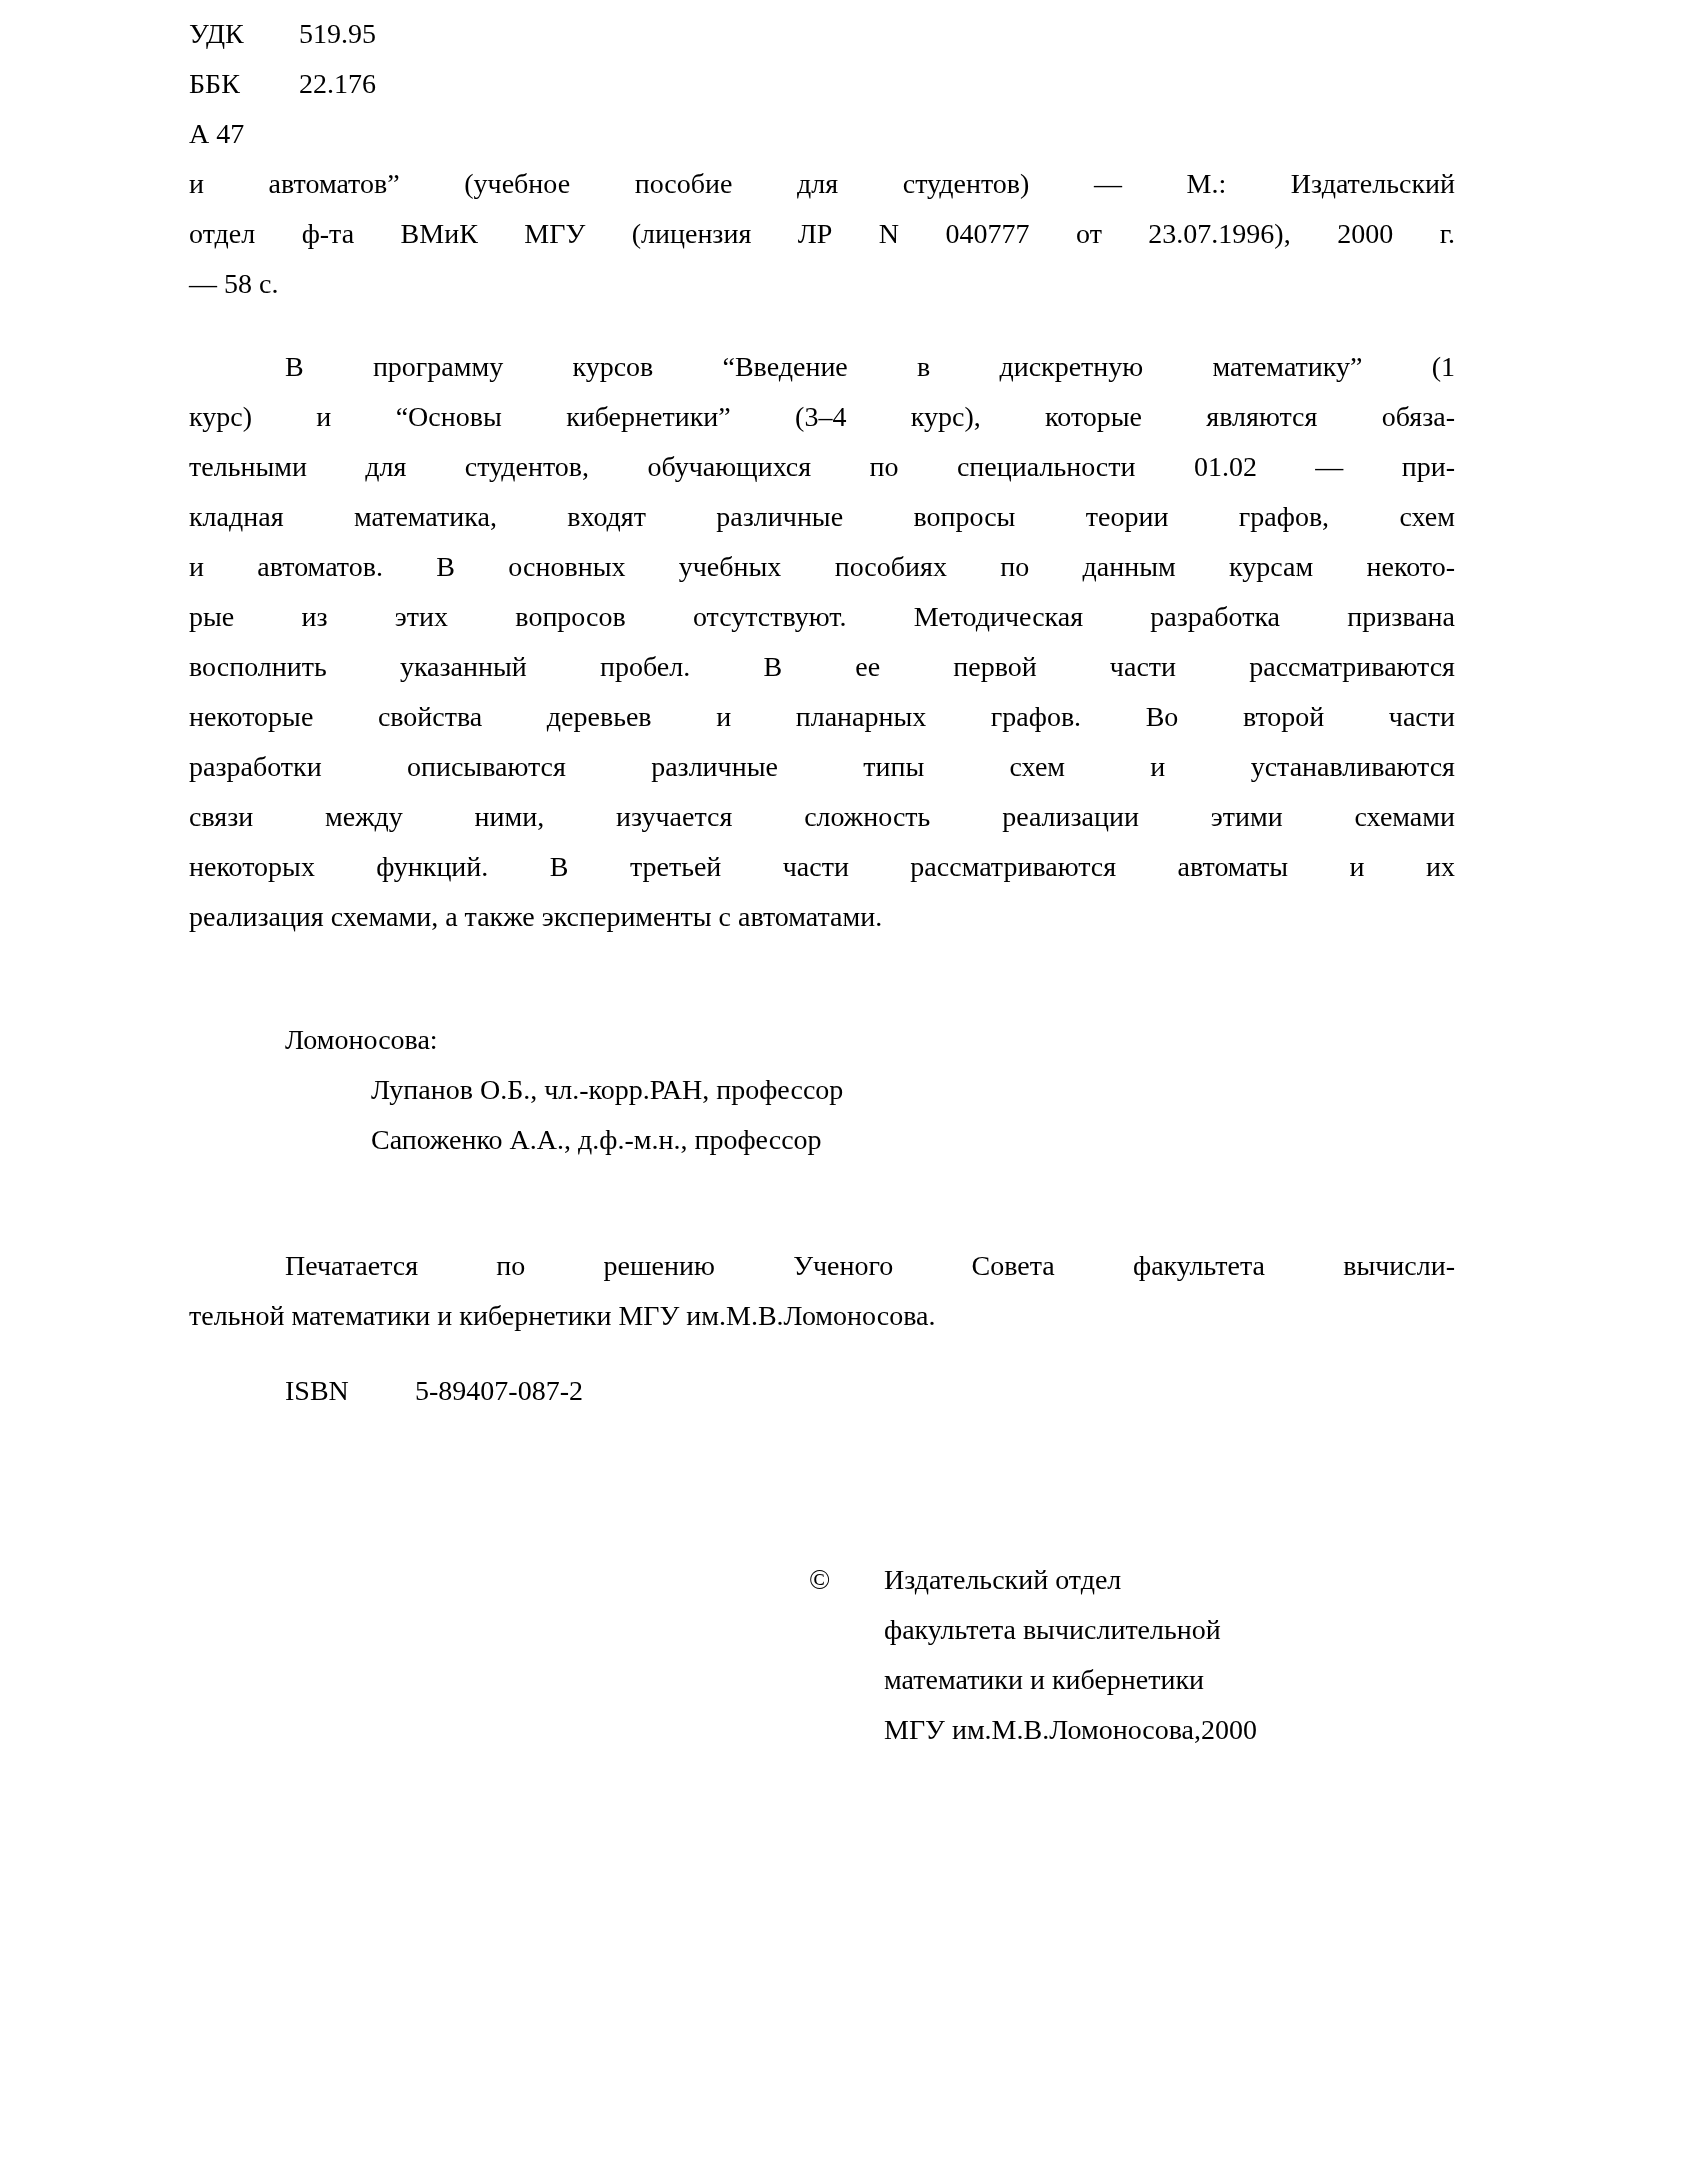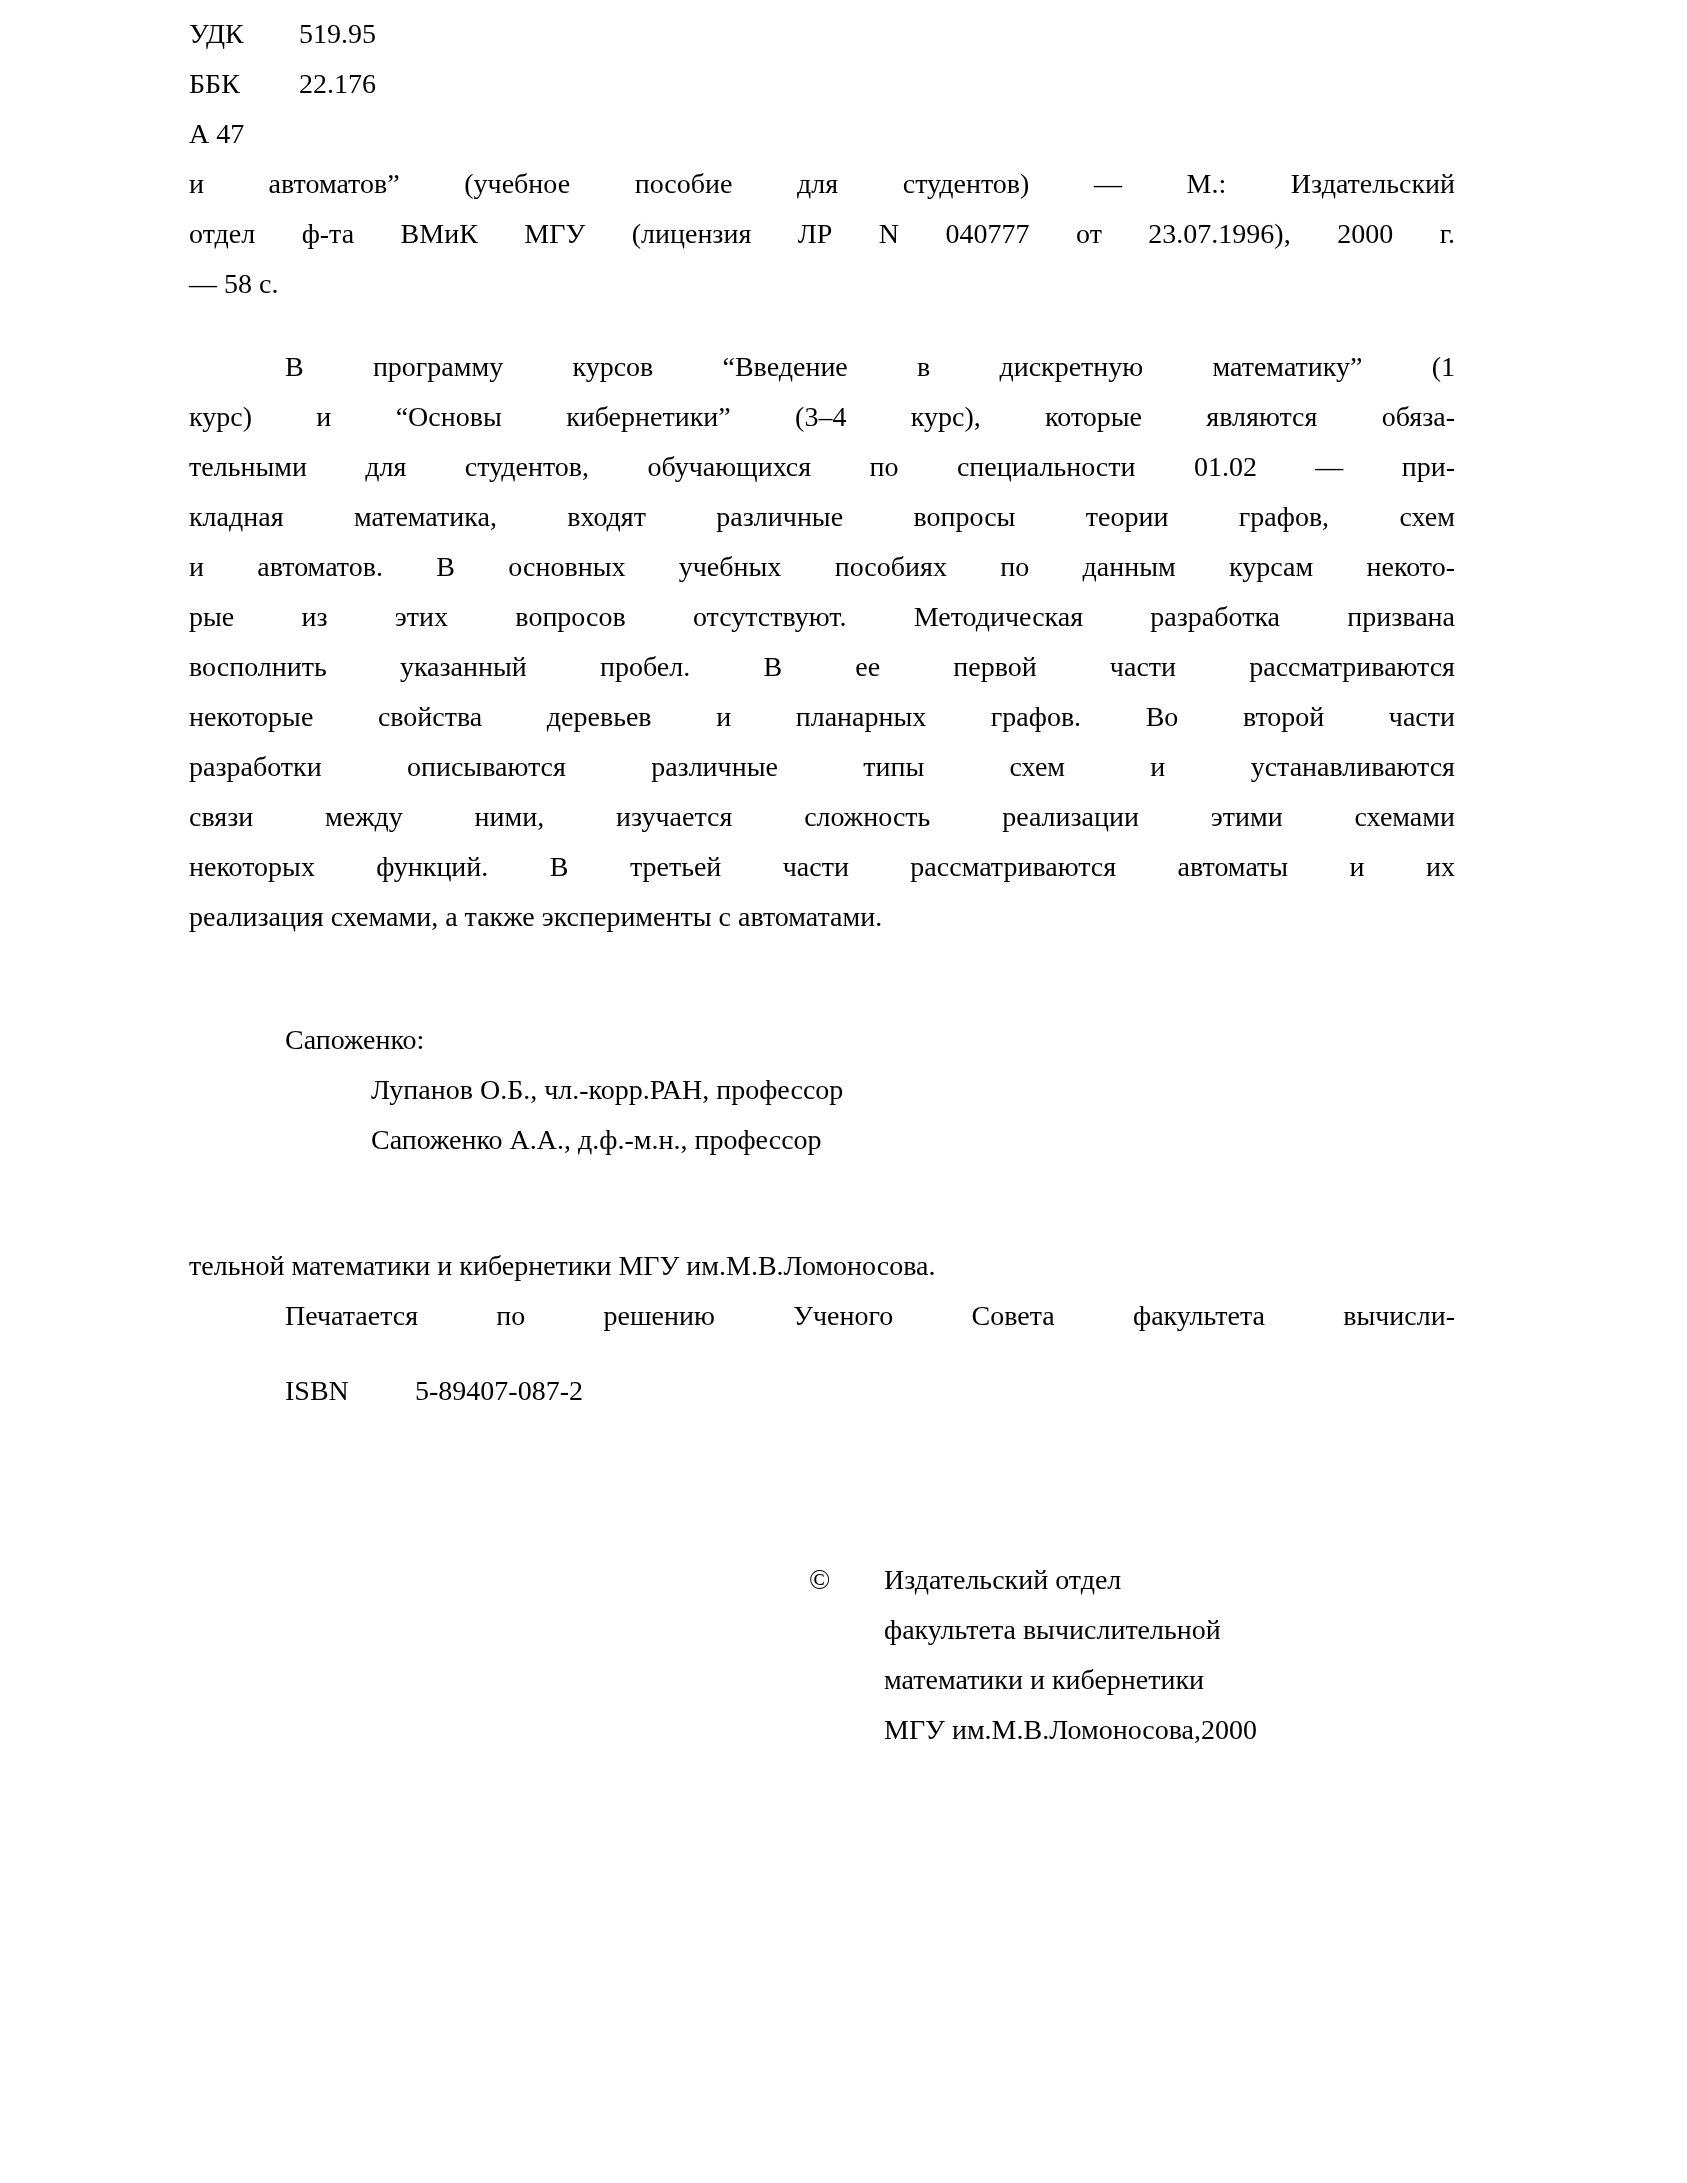--- a/index.html
+++ b/index.html
@@ -87,30 +87,30 @@
     <div class="line j">рые из этих вопросов отсутствуют. Методическая разработка призвана</div>
     <div class="line j">восполнить указанный пробел. В ее первой части рассматриваются</div>
     <div class="line j">некоторые свойства деревьев и планарных графов. Во второй части</div>
     <div class="line j">разработки описываются различные типы схем и устанавливаются</div>
     <div class="line j">связи между ними, изучается сложность реализации этими схемами</div>
     <div class="line j">некоторых функций. В третьей части рассматриваются автоматы и их</div>
     <div class="line">реализация схемами, а также эксперименты с автоматами.</div>
   </div>
 
   <div class="block-reviewers">
-    <div class="line indent">Сапоженко:</div>
+    <div class="line indent">Ломоносова:</div>
     <div class="reviewers-items">
       <div class="line">Лупанов О.Б., чл.-корр.РАН, профессор</div>
       <div class="line">Сапоженко А.А., д.ф.-м.н., профессор</div>
     </div>
   </div>
 
   <div class="block-approval">
+    <div class="line j indent">Печатается по решению Ученого Совета факультета вычисли-</div>
     <div class="line">тельной математики и кибернетики МГУ им.М.В.Ломоносова.</div>
-    <div class="line j indent">Печатается по решению Ученого Совета факультета вычисли-</div>
   </div>
 
   <div class="block-isbn">
     <div class="line indent">
       <span class="isbn-label">ISBN</span><span>5-89407-087-2</span>
     </div>
   </div>
 
   <div class="block-copyright">
     <span class="copyright-symbol">©</span>

